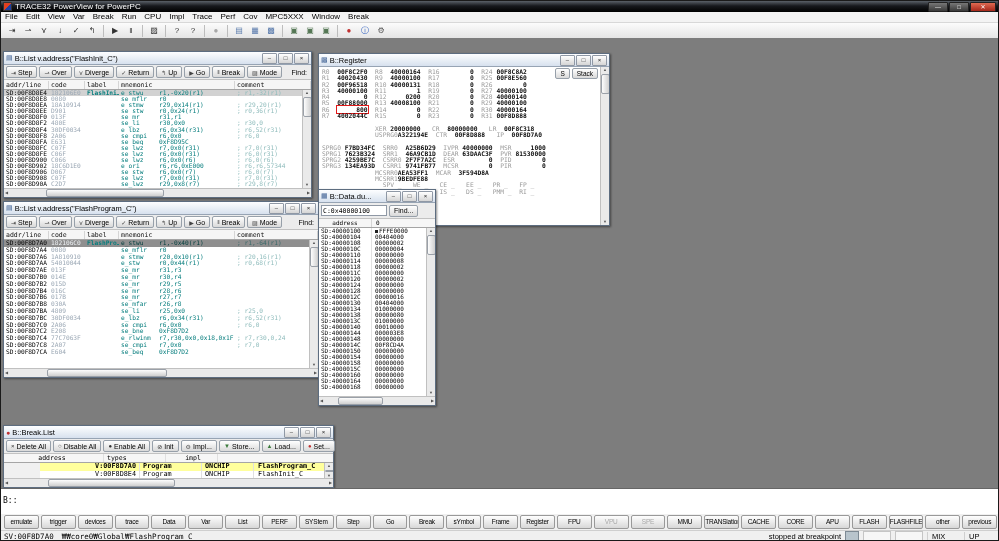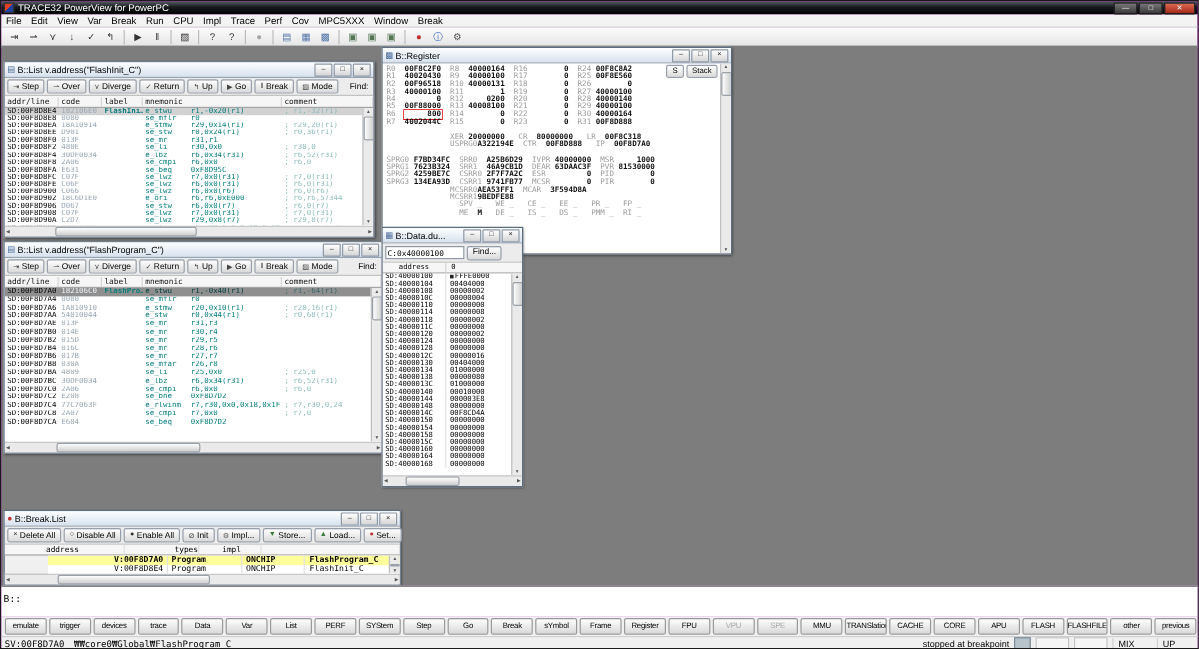--- a/index.html
+++ b/index.html
@@ -6,21 +6,21 @@
   .screen{position:relative;width:999px;height:541px;overflow:hidden;background:#a21caf;
     font-family:"Liberation Sans",sans-serif;border:1px solid #1a1a1a;box-sizing:border-box;}
   
   .titlebar{height:11px;background:linear-gradient(180deg,#5a6068,#17191d 45%,#000);display:flex;align-items:center;padding:0 2px;color:#fff;font-size:8px;}
   .app-icon{width:7px;height:7px;background:linear-gradient(135deg,#e04020 50%,#2040a0 50%);margin-right:3px;border:1px solid #333;}
   .title-text{white-space:nowrap;}
   .main-ctrls{margin-left:auto;display:flex;gap:1px;}
   .mbtn{width:18px;height:8px;font-size:6px;line-height:8px;text-align:center;color:#fff;
     background:linear-gradient(#777,#3a3a3a);border:1px solid #222;border-radius:1px;}
   .mbtn.close{background:linear-gradient(#e06a52,#a5271a);width:24px;}
-  .menubar{height:10px;background:#f3f3f3;border-bottom:1px solid #d8d8d8;display:flex;align-items:center;font-size:8px;color:#000;}
+  .menubar{height:10px;background:#f3f3f3;border-bottom:1px solid #d8d8d8;display:flex;font-size:8px;color:#000;}
   .mi{padding:0 4px;white-space:nowrap;}
   .toolbar{height:16px;background:linear-gradient(#fcfcfc,#e4e4e4);border-bottom:1px solid #b2b2b2;display:flex;align-items:center;padding:0 3px;}
   .tbtn{width:14px;height:12px;font-size:8px;line-height:12px;text-align:center;color:#333;margin:0 1px;}
   .tsep{width:1px;height:12px;background:#bdbdbd;margin:0 3px;}
   
   .mdi{position:absolute;top:37px;left:0;width:999px;height:450px;background:#7d7d7d;}
   .cwin{position:absolute;background:#f0f0f0;border:1px solid #5d6d80;box-shadow:1px 1px 2px rgba(0,0,0,.45);box-sizing:border-box;display:flex;flex-direction:column;}
   .cwin-title{height:12px;flex:0 0 12px;background:linear-gradient(#fdfeff,#d7e1ee);border-bottom:1px solid #97a4b4;display:flex;align-items:center;padding:0 2px;font-size:7.5px;color:#000;}
   .cwin-icon{font-size:7px;margin-right:2px;color:#4a6a9a;}
   .cwin-title-text{white-space:nowrap;overflow:hidden;flex:1;}
@@ -237,21 +237,21 @@
           </div>
       </div>
       <div class="hscroll">
           <span class="sarr">◀</span>
           <span class="hthumb"></span>
           <span class="hsp"></span>
           <span class="sarr">▶</span>
         </div>
     </div>
 
-    <div class="cwin" id="win-register" style="left:317px;top:1px;width:292px;height:173px;">
+    <div class="cwin" id="win-register" style="left:317px;top:15px;width:292px;height:173px;">
       <div class="cwin-title">
         <span class="cwin-icon">▩</span>
         <span class="cwin-title-text">B::Register</span>
         <span class="cwin-ctrls">
             <span class="cbtn">‒</span>
             <span class="cbtn">□</span>
             <span class="cbtn">×</span>
           </span>
       </div>
       <div class="reg-body">
@@ -521,21 +521,21 @@
             <span class="lw-glyph" style="color: rgb(58, 122, 58);">▲</span>
             <span>Load...</span>
           </span>
           <span class="lw-btn">
             <span class="lw-glyph" style="color: rgb(192, 48, 48);">●</span>
             <span>Set...</span>
           </span>
         </div>
       <div class="bk-head" id="break-head">
           <span class="bc bc0" style="width: 100px; text-align: center;">address</span>
-          <span class="bc bc1" style="width: 62px; text-align: right;">types</span>
+          <span class="bc bc1" style="width: 62px; text-align: left;">types</span>
           <span class="bc bc2" style="width: 52px; text-align: center;">impl</span>
           <span class="bc bc3" style="flex: 1 1 0%; text-align: center;"></span>
         </div>
       <div class="bk-body">
         <div id="break-rows">
             <div class="brow bsel">
               <span class="bc bc0">V:00F8D7A0</span>
               <span class="bc bc1">Program</span>
               <span class="bc bc2">ONCHIP</span>
               <span class="bc bc3">FlashProgram_C</span>

